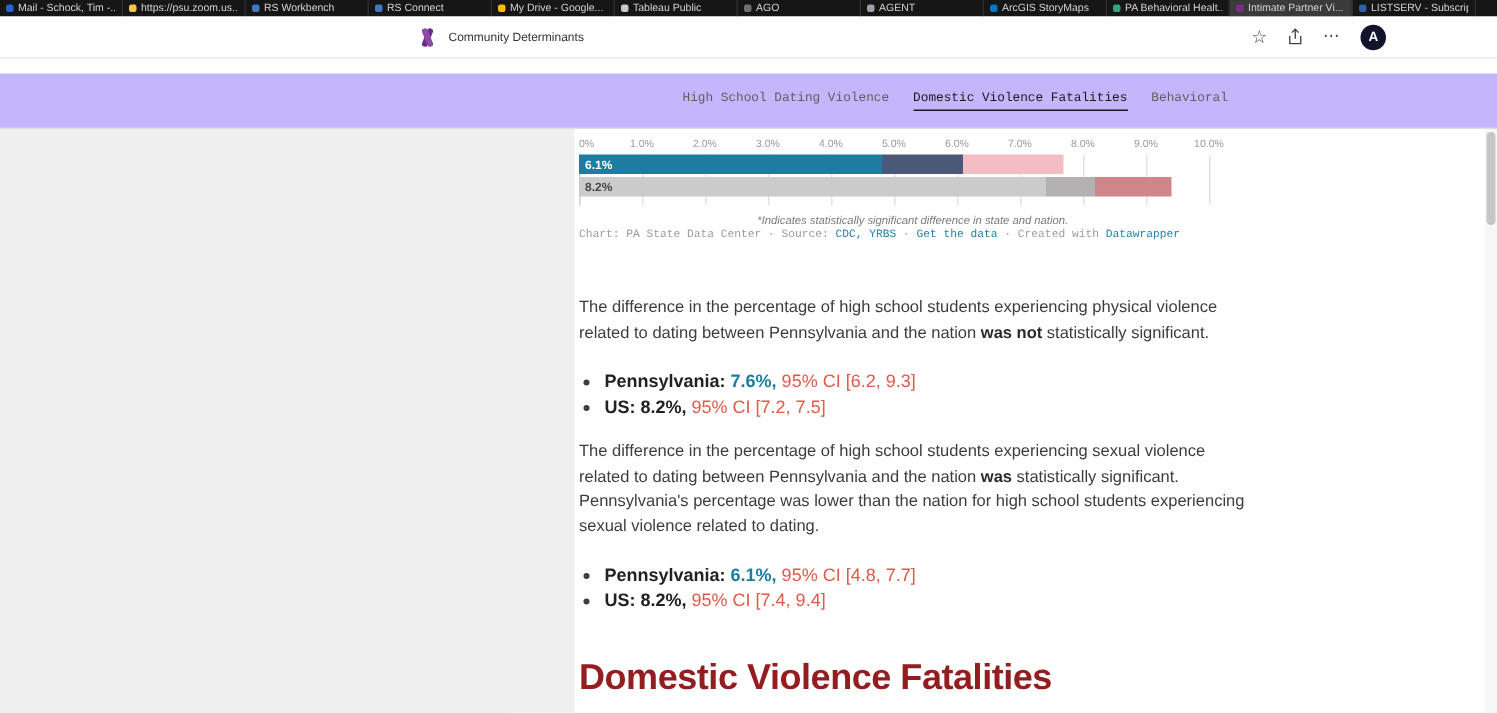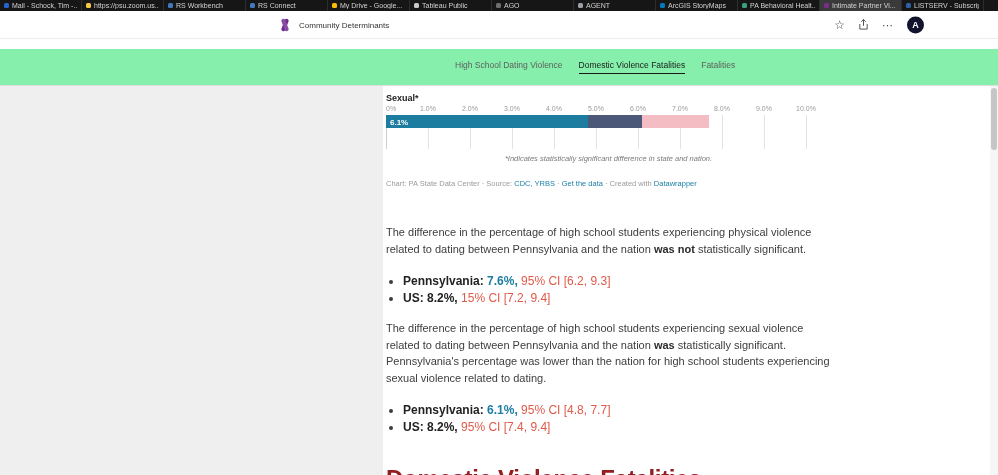--- a/index.html
+++ b/index.html
@@ -20,21 +20,21 @@
   .logo-mark::before,.logo-mark::after{content:'';position:absolute;top:1px;left:5px;width:4px;height:13px;border-radius:2px;background:var(--logo-purple,#6b2d87);}
   .logo-mark::before{transform:rotate(22deg);}
   .logo-mark::after{transform:rotate(-22deg);background:#8a4aa5;}
   .site-title{font-size:8px;color:#333;}
   .header-actions{position:absolute;right:74px;top:50%;transform:translateY(-50%);display:flex;align-items:center;gap:13px;}
   .icon-star{font-size:12px;color:#444;line-height:1;cursor:pointer;}
   .icon-share{display:inline-flex;cursor:pointer;}
   .icon-more{font-size:11px;color:#444;line-height:1;cursor:pointer;letter-spacing:1px;}
   .avatar{width:17px;height:17px;border-radius:50%;background:#12142e;color:#fff;font-size:9px;font-weight:bold;display:flex;align-items:center;justify-content:center;cursor:pointer;}
   
-  .nav{position:absolute;top:49px;left:0;right:0;height:37px;background:#86efac;border-bottom:1px solid #dedede;box-sizing:border-box;}
+  .nav{position:absolute;top:49px;left:0;right:0;height:37px;background:#c4b5fd;border-bottom:1px solid #dedede;box-sizing:border-box;font-family:Liberation Mono, monospace;}
   .nav-tabs{position:absolute;left:455px;top:0;height:100%;display:flex;align-items:center;gap:16px;}
   .nav-tab{font-size:8.5px;color:#5f5f5f;padding-bottom:3px;border-bottom:1px solid transparent;white-space:nowrap;cursor:pointer;}
   .nav-tab.active{color:#1a1a1a;border-bottom-color:#1a1a1a;}
   
   .content-bg{position:absolute;top:86px;left:0;right:0;bottom:0;background:#efefef;}
   .panel{position:absolute;left:383px;top:0;width:607px;height:100%;background:#fff;box-sizing:border-box;padding:7px 0 0 3px;overflow:hidden;}
   .scrollbar{position:absolute;right:0;top:0;bottom:0;width:8px;background:#f6f6f6;}
   .scroll-thumb{position:absolute;top:2px;left:1px;width:6px;height:62px;background:#c6c6c6;border-radius:3px;}
   
   .chart{width:445px;}
@@ -42,21 +42,21 @@
   .axis{position:relative;height:9px;width:420px;}
   .tick{position:absolute;top:0;transform:translateX(-50%);font-size:7px;color:#9a9a9a;white-space:nowrap;}
   .tick.first{transform:none;}
   .plot{position:relative;width:420px;height:34px;margin-top:1px;}
   .gridline{position:absolute;top:0;bottom:0;width:1px;background:#e3e3e3;}
   .gridline.zero{background:#cfcfcf;}
   .bar-row{position:relative;height:13px;margin-bottom:2px;display:flex;z-index:1;text-align:center;}
   .bar-seg{height:100%;}
   .bar-label{position:absolute;left:4px;top:50%;transform:translateY(-50%);font-size:8px;font-weight:bold;}
   .footnote{margin-top:5px;font-size:7.5px;font-style:italic;color:#7a7a7a;text-align:center;}
-  .attribution{margin-top:16px;font-size:7.5px;color:#9b9b9b;}
+  .attribution{margin-top:2px;font-size:7.5px;color:#9b9b9b;font-family:Liberation Mono, monospace;}
   .attribution .link{color:var(--link,#1d81a6);cursor:pointer;}
   
   .text-col{margin-top:36px;width:520px;}
   .para{margin:0;font-size:11px;line-height:16.5px;color:#3d3d3d;white-space:pre-line;}
   .para b{color:#2b2b2b;}
   .para + .bullets{margin-top:16px;}
   .bullets{margin:16px 0 0 0;padding-left:17px;list-style:disc;}
   .bullets li{font-size:12px;line-height:16.5px;color:#3d3d3d;}
   .bullets .lbl{font-weight:bold;color:#222;}
   .bullets .val{font-weight:bold;}
@@ -136,29 +136,28 @@
     </span>
     <span class="icon-more">⋯</span>
     <span class="avatar">A</span>
   </div>
 </header>
 
 <nav class="nav">
   <div class="nav-tabs">
       <span class="nav-tab">High School Dating Violence</span>
       <span class="nav-tab active">Domestic Violence Fatalities</span>
-      <span class="nav-tab">Fatalities</span>
+      <span class="nav-tab">Behavioral</span>
     </div>
 </nav>
 
 <div class="content-bg">
   <div class="panel">
 
     <section class="chart">
-      <div class="chart-title">Sexual*</div>
       <div class="axis">
           <span class="tick first" style="left: 0%;">0%</span>
           <span class="tick" style="left: 10%;">1.0%</span>
           <span class="tick" style="left: 20%;">2.0%</span>
           <span class="tick" style="left: 30%;">3.0%</span>
           <span class="tick" style="left: 40%;">4.0%</span>
           <span class="tick" style="left: 50%;">5.0%</span>
           <span class="tick" style="left: 60%;">6.0%</span>
           <span class="tick" style="left: 70%;">7.0%</span>
           <span class="tick" style="left: 80%;">8.0%</span>
@@ -176,32 +175,38 @@
           <div class="gridline" style="left: 70%;"></div>
           <div class="gridline" style="left: 80%;"></div>
           <div class="gridline" style="left: 90%;"></div>
           <div class="gridline" style="left: 100%;"></div>
           <div class="bar-row">
             <div class="bar-seg" style="width: 48%; background: rgb(29, 125, 161);"></div>
             <div class="bar-seg" style="width: 13%; background: rgb(75, 88, 120);"></div>
             <div class="bar-seg" style="width: 16%; background: rgb(243, 189, 195);"></div>
             <span class="bar-label" style="color: rgb(255, 255, 255);">6.1%</span>
           </div>
+          <div class="bar-row">
+            <div class="bar-seg" style="width: 74%; background: rgb(203, 203, 203);"></div>
+            <div class="bar-seg" style="width: 8%; background: rgb(179, 177, 177);"></div>
+            <div class="bar-seg" style="width: 12%; background: rgb(207, 134, 139);"></div>
+            <span class="bar-label" style="color: rgb(71, 71, 71);">8.2%</span>
+          </div>
         </div>
       <div class="footnote">*Indicates statistically significant difference in state and nation.</div>
       <div class="attribution"><span>Chart: PA State Data Center · Source: </span><span class="link">CDC, YRBS</span><span> · </span><span class="link">Get the data</span><span> · Created with </span><span class="link">Datawrapper</span></div>
     </section>
 
     <section class="text-col">
       <p class="para"><span>The difference in the percentage of high school students experiencing physical violence
 related to dating between Pennsylvania and the nation </span><b>was not</b><span> statistically significant.</span></p>
 
       <ul class="bullets">
         <li><span class="lbl">Pennsylvania:</span> <span class="val pa">7.6%,</span> <span class="ci">95% CI [6.2, 9.3]</span></li>
-        <li><span class="lbl">US:</span> <span class="val us">8.2%,</span> <span class="ci">15% CI [7.2, 9.4]</span></li>
+        <li><span class="lbl">US:</span> <span class="val us">8.2%,</span> <span class="ci">95% CI [7.2, 7.5]</span></li>
       </ul>
 
       <p class="para"><span>The difference in the percentage of high school students experiencing sexual violence
 related to dating between Pennsylvania and the nation </span><b>was</b><span> statistically significant.
 Pennsylvania's percentage was lower than the nation for high school students experiencing
 sexual violence related to dating.</span></p>
 
       <ul class="bullets">
         <li><span class="lbl">Pennsylvania:</span> <span class="val pa">6.1%,</span> <span class="ci">95% CI [4.8, 7.7]</span></li>
         <li><span class="lbl">US:</span> <span class="val us">8.2%,</span> <span class="ci">95% CI [7.4, 9.4]</span></li>

